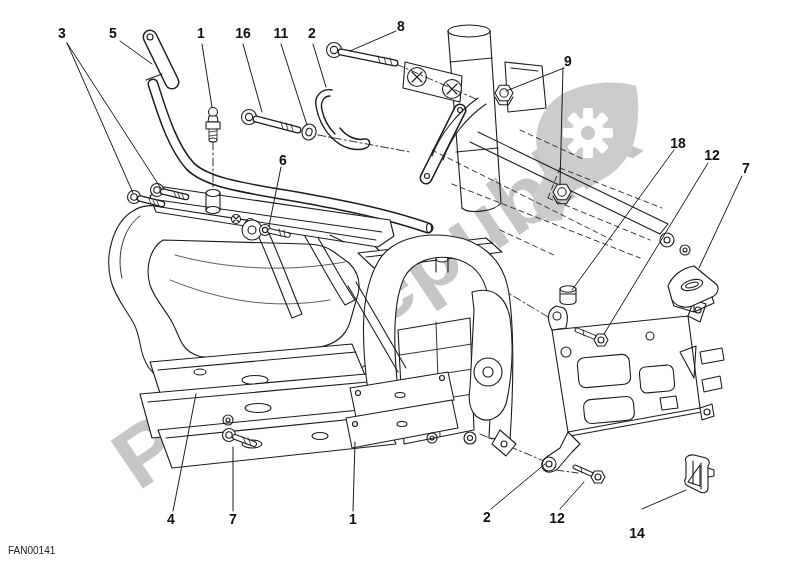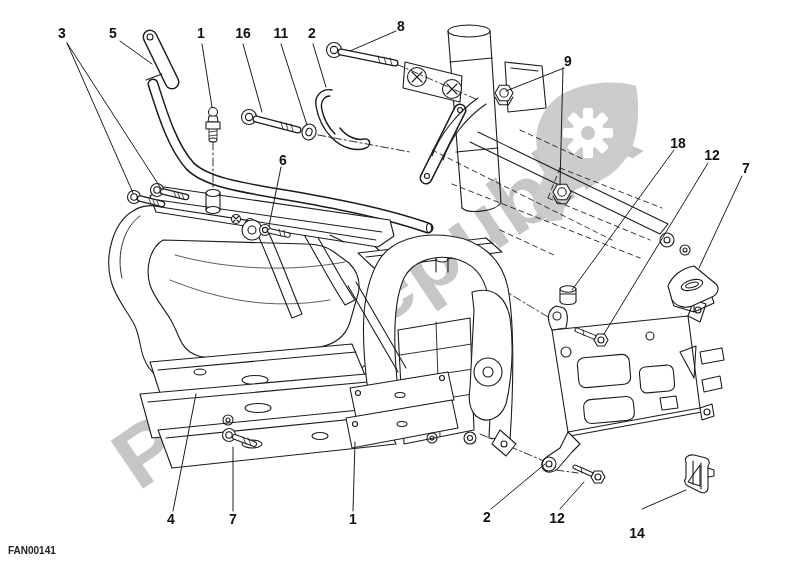--- a/index.html
+++ b/index.html
@@ -1,21 +1,21 @@
 <!DOCTYPE html>
 <html><head>
 <meta charset="utf-8">
 <style>
   html,body{margin:0;padding:0;background:#fff;}
   .stage{position:relative;width:800px;height:564px;background:#ffffff;overflow:hidden;
          font-family:"Liberation Sans", sans-serif;}
   .stage svg{position:absolute;left:0;top:0;}
   .callout{position:absolute;transform:translate(-50%,-50%);font-weight:700;font-size:14px;
            color:#111;letter-spacing:0;line-height:1;user-select:none;}
-  .code{position:absolute;left:8px;top:545px;font-size:10px;font-weight:700;color:#222;}
+  .code{position:absolute;left:8px;top:545px;font-size:10px;font-weight:400;color:#222;}
   .wmtext{font-family:"Liberation Sans", sans-serif;font-weight:700;}
 </style>
 </head>
 <body>
 
 <div class="stage">
 
 <svg width="800" height="564" viewBox="0 0 800 564">
 
   <g>

